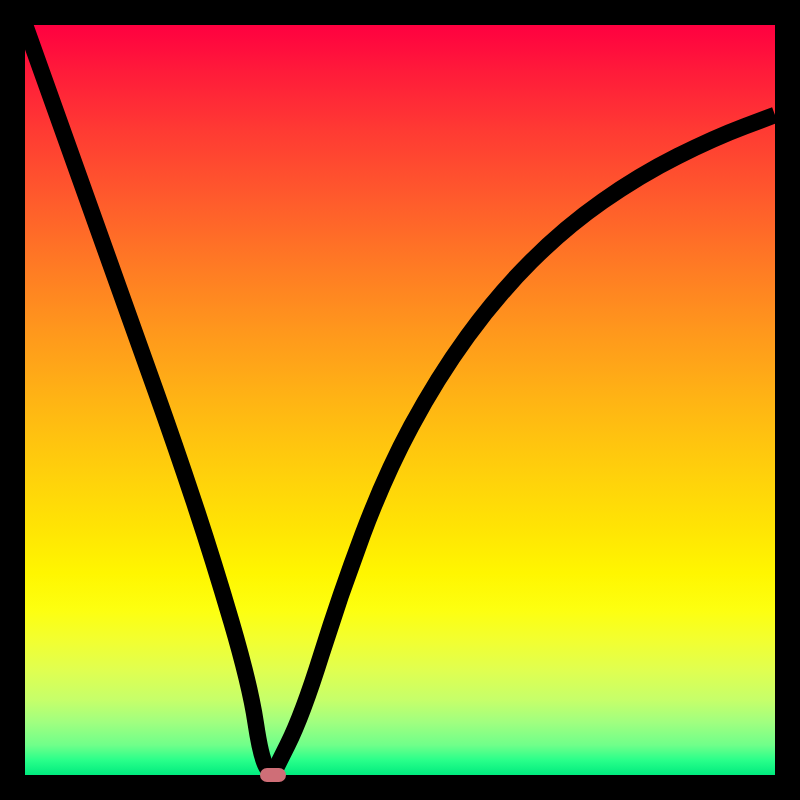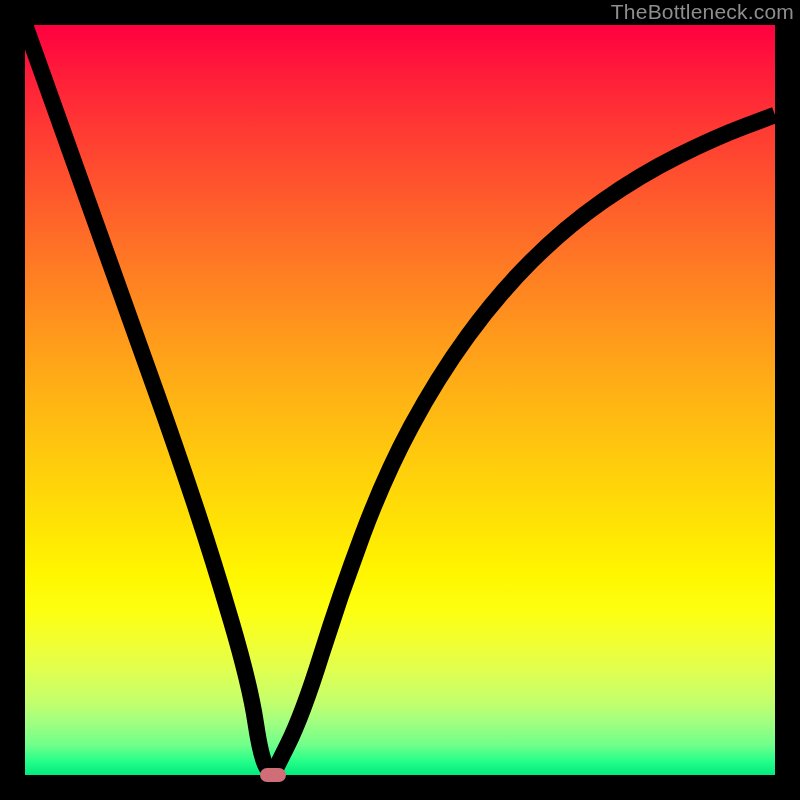--- a/index.html
+++ b/index.html
@@ -72,21 +72,20 @@
     color: #8e8e8e;
     font-size: 21px;
     font-weight: 500;
     letter-spacing: 0.2px;
   }
 </style>
 </head>
 <body>
 
 <div class="outer">
-  <div class="watermark">TheBottleneck.com</div>
   <div class="plot">
     <svg class="curve" viewBox="0 0 100 100" preserveAspectRatio="none">
       <path d="M 0.00 0.00 Q 0.00 0.00 2.50 7.00 Q 5.00 14.00 7.50 21.00 Q 10.00 28.00 12.50 35.00 Q 15.00 42.00 17.50 49.00 Q 20.00 56.00 22.50 63.50 Q 25.00 71.00 27.50 79.50 Q 30.00 88.00 30.75 93.00 Q 31.50 98.00 32.25 99.00 T 33.00 100.00 "></path>
       <path d="M 33.00 100.00 Q 33.00 100.00 35.00 96.00 Q 37.00 92.00 39.50 84.00 Q 42.00 76.00 45.00 68.00 Q 48.00 60.00 51.50 53.50 Q 55.00 47.00 59.00 41.50 Q 63.00 36.00 67.50 31.50 Q 72.00 27.00 77.00 23.50 Q 82.00 20.00 87.00 17.50 Q 92.00 15.00 96.00 13.50 T 100.00 12.00 "></path>
     </svg>
     <div class="marker" style="left: 33%; top: 100%; background: rgb(207, 110, 119);"></div>
   </div>
 </div>
 
 </body></html>

